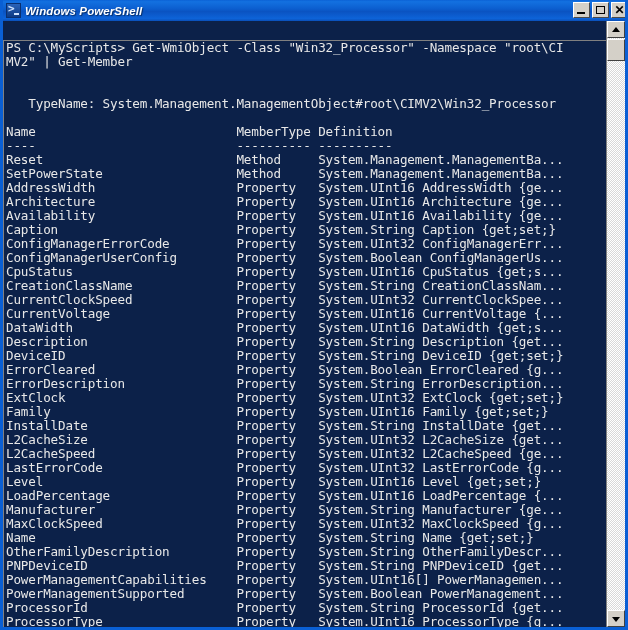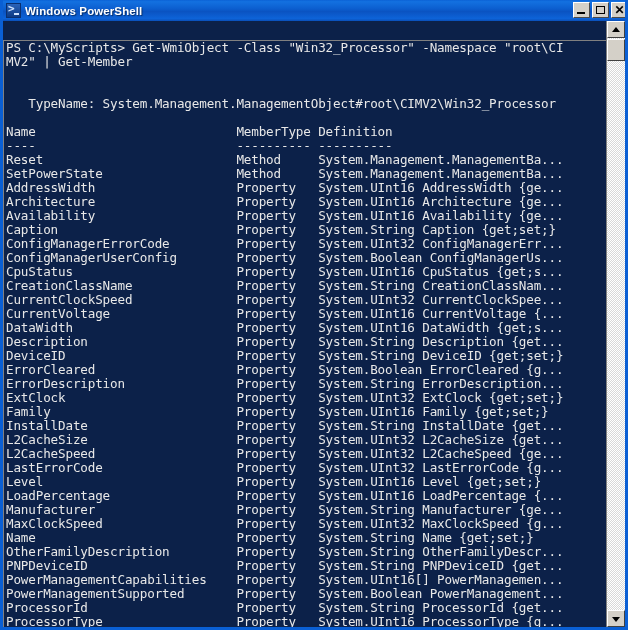--- a/index.html
+++ b/index.html
@@ -70,20 +70,21 @@
     background: #cfe4ff;
   }
   .title-text {
     color: #ffffff;
     font-family: "Liberation Sans", sans-serif;
     font-size: 11.5px;
     font-weight: bold;
     letter-spacing: 0.1px;
     text-shadow: 1px 1px 1px rgba(0,0,0,0.5);
     white-space: nowrap;
+    font-style: italic;
   }
   .win-buttons {
     position: absolute;
     right: 3px;
     top: 2px;
     display: flex;
     gap: 2px;
   }
   .win-btn {
     width: 17px; height: 16px;

